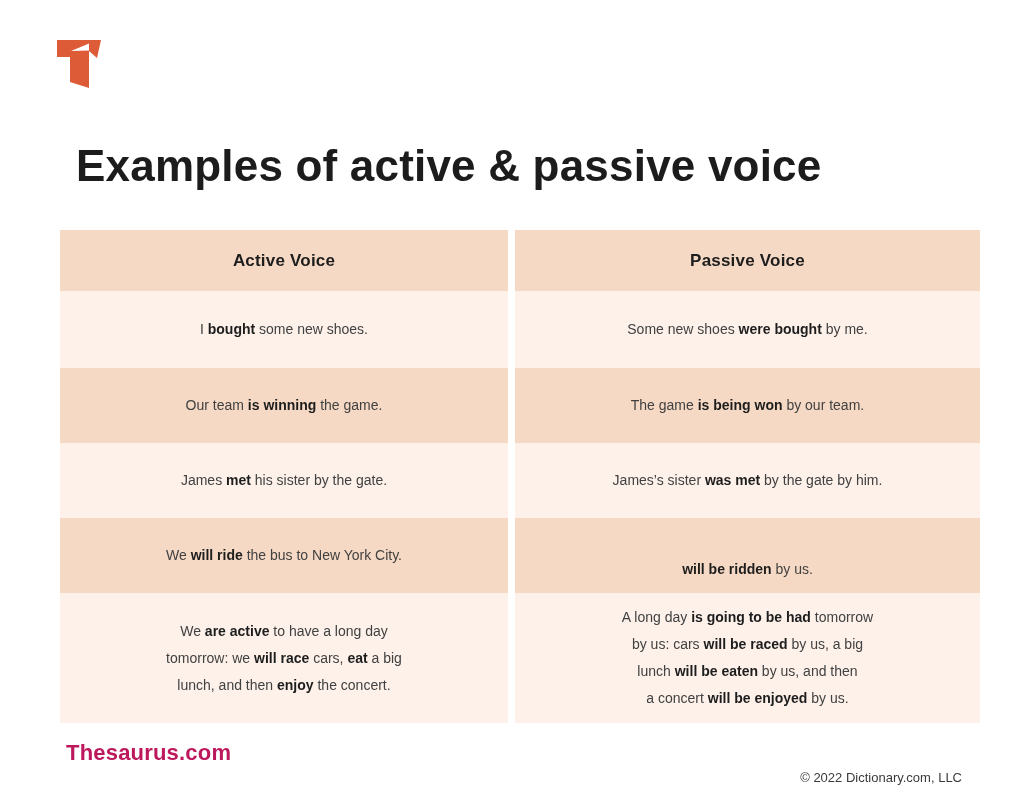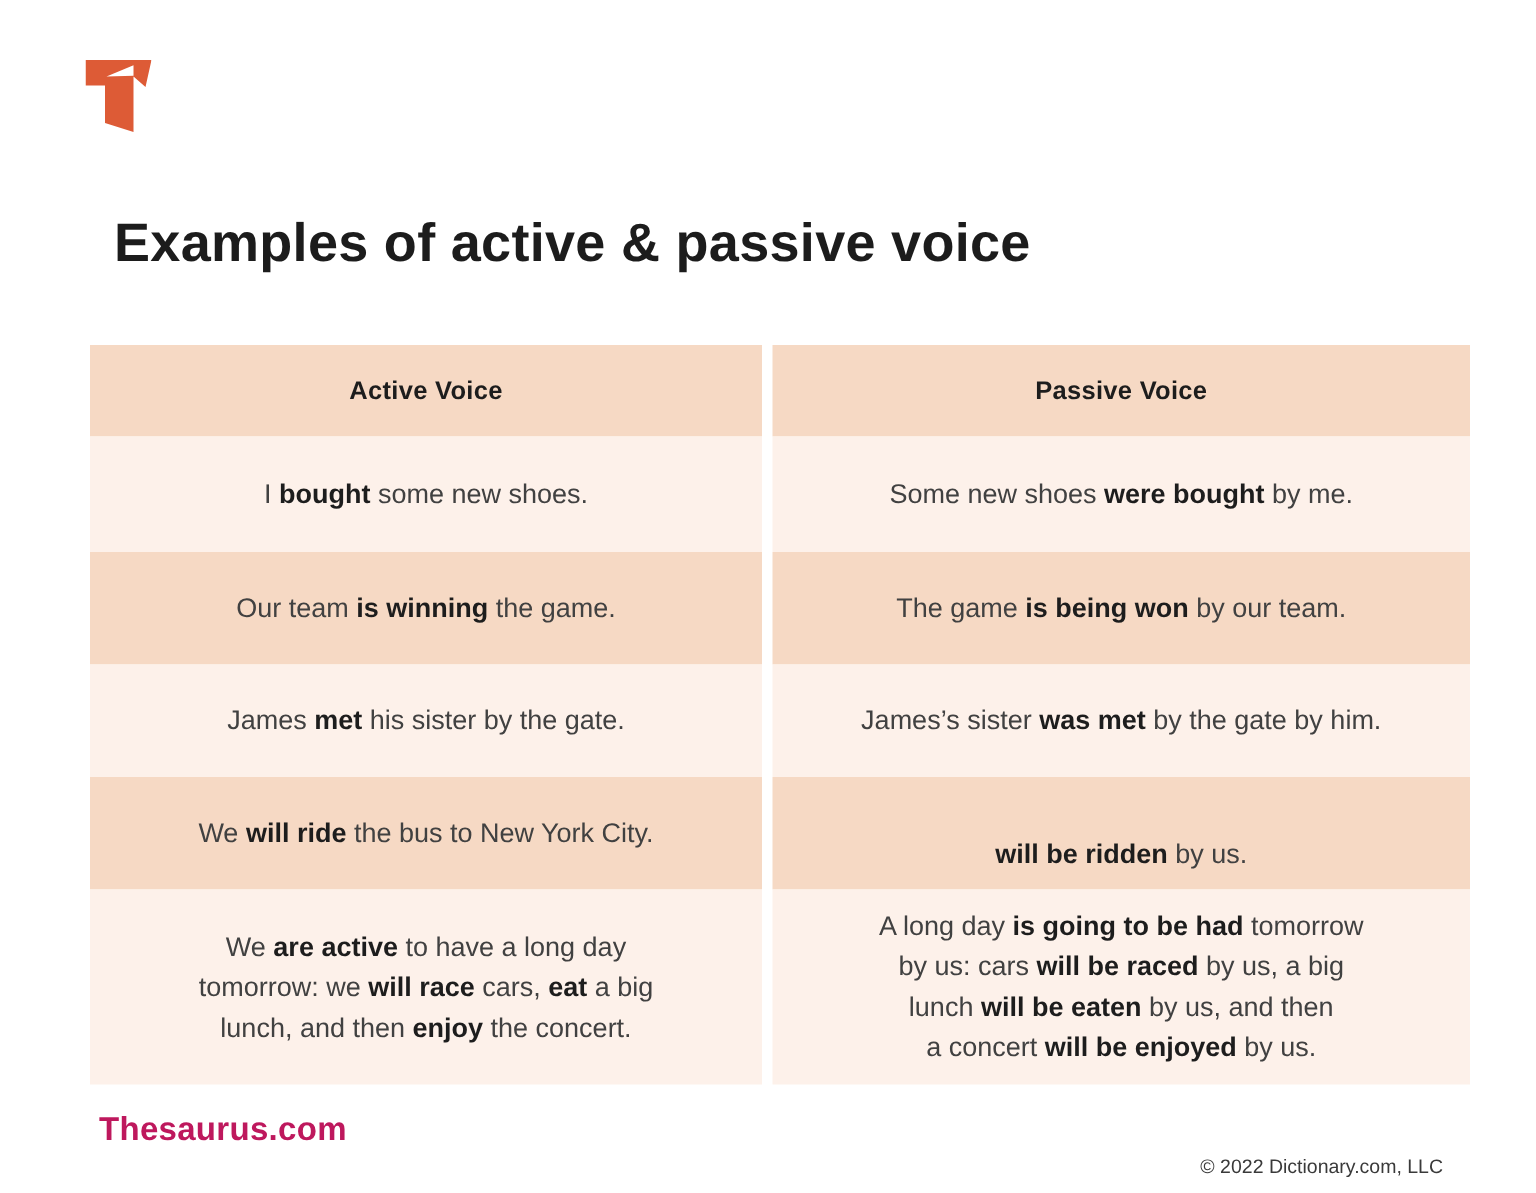--- a/index.html
+++ b/index.html
@@ -6,34 +6,34 @@
   body{
     width:1024px;height:795px;
     background:var(--page-bg,#fff);
     font-family:"Liberation Sans",sans-serif;
     -webkit-font-smoothing:antialiased;
   }
   .page{position:relative;width:1024px;height:795px;overflow:hidden;background:var(--page-bg,#fff);}
   .logo{position:absolute;left:57px;top:38px;width:44px;height:50px;}
   .title{
     position:absolute;left:76px;top:141px;margin:0;
-    font-size:36px;font-weight:700;letter-spacing:.2px;
+    font-size:44px;font-weight:700;letter-spacing:.2px;
     color:var(--title-text,#1c1c1c);white-space:nowrap;
   }
   .table{
     position:absolute;left:60px;top:214px;width:920px;
     display:grid;
     grid-template-columns:448px 465px;
     grid-template-rows:77px 77px 75px 75px 75px 130px;
     column-gap:7px;
   }
   .cell{
     display:flex;align-items:center;justify-content:center;
     text-align:center;
-    font-size:18px;line-height:27px;
+    font-size:14px;line-height:27px;
     color:var(--text,#414141);
     padding:4px 10px;box-sizing:border-box;
   }
   .peach{background:var(--row-peach-bg,#f6d9c4);}
   .light{background:var(--row-light-bg,#fdf1ea);}
   .header{font-weight:700;font-size:17px;color:var(--bold-text,#1d1d1d);letter-spacing:.2px;margin-top:16px;}
   .cell .b{font-weight:700;color:var(--bold-text,#1d1d1d);}
   .brand{
     position:absolute;left:66px;top:740px;
     font-size:22px;font-weight:700;color:#be185d;letter-spacing:.2px;

